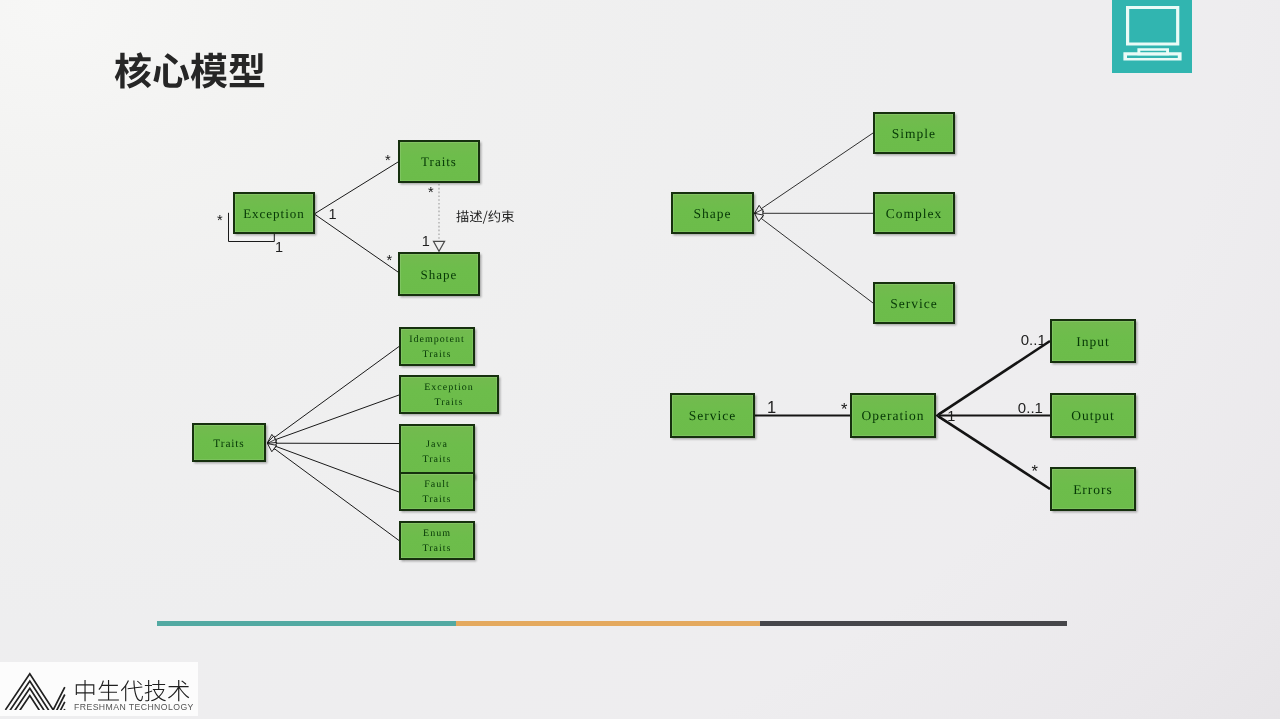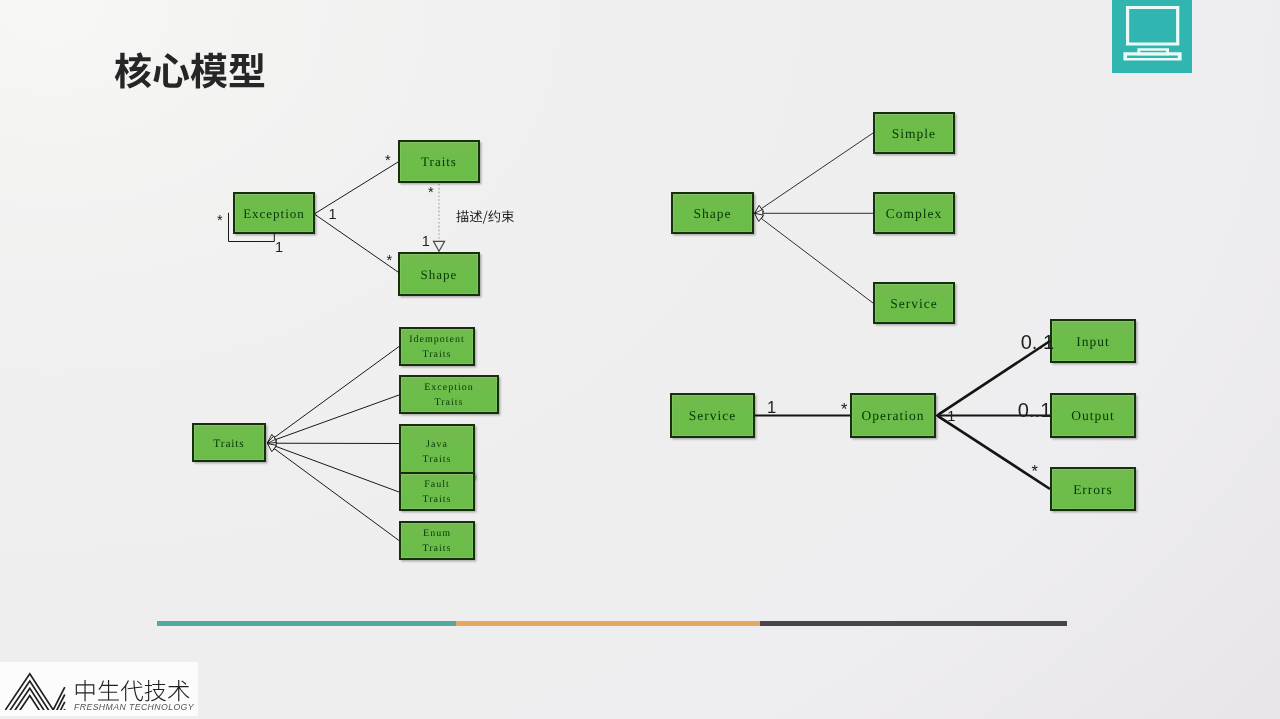--- a/index.html
+++ b/index.html
@@ -34,27 +34,27 @@
     font-size:13px;
     text-rendering:geometricPrecision;
   }
   .node.s12{font-size:10px;line-height:15px;}
   .node.s11{font-size:11.3px;letter-spacing:0.9px;padding-top:3px;}
   .node.s135{font-size:13.5px;}
   .node .lbl{display:inline;}
   .mult{position:absolute;color:#1e1e1e;font-family:"Liberation Sans",sans-serif;line-height:1;white-space:nowrap;}
   .star{position:absolute;color:#151515;font-family:"Liberation Sans",sans-serif;line-height:1;}
   .d1{font-size:14.5px;}
-  .d2{font-size:20px;letter-spacing:.05px;}
+  .d2{font-size:15px;letter-spacing:.05px;}
   .d4{font-size:16.5px;}
   
   #bar{position:absolute;left:157px;top:621px;height:5px;width:910px;}
   #bar i{position:absolute;top:0;height:5px;display:block;}
   
-  #logo{position:absolute;left:0px;top:661.5px;width:198px;height:54px;background:#fcfcfc;font-style:italic;}
+  #logo{position:absolute;left:0px;top:661.5px;width:198px;height:54px;background:#fcfcfc;}
   #logo svg{position:absolute;left:0;top:0;}
 </style>
 </head>
 <body>
 
 <div id="slide">
 
   <svg id="title-svg" width="160" height="44" viewBox="0 0 160 44" aria-label="核心模型">
     <g transform="translate(0,38)" fill="#262626">
         <path d="M31.881999999999998 -14.174C28.766 -8.132 21.622 -2.888 12.654 -0.38C13.49 0.57 14.744 2.356 15.314 3.42C19.912 1.976 24.054 -0.11399999999999999 27.588 -2.7359999999999998C29.868 -0.7979999999999999 32.376 1.482 33.668 3.078L37.164 0.11399999999999999C35.757999999999996 -1.444 33.174 -3.6479999999999997 30.855999999999998 -5.434C33.135999999999996 -7.561999999999999 35.074 -9.956 36.594 -12.501999999999999ZM22.61 -31.349999999999998C23.142 -30.285999999999998 23.598 -28.956 23.939999999999998 -27.778H15.01V-23.636H21.355999999999998C20.178 -21.736 18.695999999999998 -19.456 18.088 -18.772C17.366 -18.012 15.998 -17.708 15.086 -17.518C15.427999999999999 -16.567999999999998 15.998 -14.44 16.15 -13.376C16.986 -13.68 18.24 -13.946 23.939999999999998 -14.363999999999999C21.28 -12.008 18.05 -9.918 14.554 -8.512C15.352 -7.676 16.53 -6.042 17.099999999999998 -5.054C24.358 -8.246 30.362 -13.831999999999999 33.934 -20.026L29.64 -21.47C29.07 -20.406 28.386 -19.304 27.588 -18.24L22.534 -18.012C23.712 -19.759999999999998 25.003999999999998 -21.849999999999998 26.105999999999998 -23.636H36.67V-27.778H28.842C28.538 -29.183999999999997 27.663999999999998 -31.16 26.866 -32.641999999999996ZM6.27 -32.3V-25.194H1.634V-20.976H6.194C5.092 -16.378 3.078 -11.02 0.76 -8.056C1.52 -6.84 2.508 -4.75 2.9259999999999997 -3.4579999999999997C4.1419999999999995 -5.282 5.282 -7.866 6.27 -10.716V3.382H10.602V-13.984C11.324 -12.464 12.008 -10.943999999999999 12.388 -9.879999999999999L15.01 -12.958C14.402 -14.022 11.628 -18.392 10.602 -19.721999999999998V-20.976H14.44V-25.194H10.602V-32.3Z M49.172 -21.394V-3.7239999999999998C49.172 1.14 50.578 2.66 55.518 2.66C56.506 2.66 60.838 2.66 61.902 2.66C66.576 2.66 67.83 0.38 68.362 -6.84C67.108 -7.144 65.132 -7.9799999999999995 64.068 -8.778C63.802 -2.812 63.46 -1.5959999999999999 61.522 -1.5959999999999999C60.534 -1.5959999999999999 56.962 -1.5959999999999999 56.088 -1.5959999999999999C54.263999999999996 -1.5959999999999999 53.96 -1.8619999999999999 53.96 -3.7239999999999998V-21.394ZM42.294 -19.19C41.838 -14.06 40.736 -8.36 39.368 -4.332L44.004 -2.432C45.296 -6.764 46.246 -13.376 46.778 -18.316ZM66.006 -18.658C68.02 -14.174 69.958 -8.132 70.566 -4.256L75.202 -6.156C74.404 -10.108 72.428 -15.884 70.262 -20.406ZM50.501999999999995 -28.614C54.036 -26.22 58.748000000000005 -22.572 60.838 -20.216L64.182 -23.788C61.902 -26.144 57.076 -29.526 53.58 -31.692Z M95.456 -15.352H105.906V-13.68H95.456ZM95.456 -19.95H105.906V-18.316H95.456ZM103.36 -32.3V-29.678H98.952V-32.3H94.62V-29.678H90.174V-25.954H94.62V-23.788H98.952V-25.954H103.36V-23.788H107.768V-25.954H112.062V-29.678H107.768V-32.3ZM91.238 -23.104V-10.526H98.53399999999999C98.458 -9.766 98.344 -9.006 98.23 -8.322H89.49V-4.56H96.748C95.342 -2.584 92.79599999999999 -1.178 88.04599999999999 -0.22799999999999998C88.92 0.646 89.984 2.318 90.364 3.42C96.634 1.9 99.75 -0.45599999999999996 101.346 -3.762C103.246 -0.266 106.134 2.166 110.428 3.344C111.036 2.2039999999999997 112.28999999999999 0.45599999999999996 113.24000000000001 -0.418C109.82 -1.1019999999999999 107.274 -2.508 105.564 -4.56H112.214V-8.322H102.714L102.98 -10.526H110.314V-23.104ZM81.738 -32.3V-25.194H77.596V-20.976H81.738V-20.026C80.674 -15.693999999999999 78.812 -10.792 76.684 -8.056C77.444 -6.84 78.432 -4.75 78.888 -3.4579999999999997C79.914 -5.054 80.902 -7.22 81.738 -9.652V3.382H86.032V-13.87C86.83 -12.274 87.55199999999999 -10.64 87.97 -9.5L90.668 -12.692C90.022 -13.794 87.134 -18.201999999999998 86.032 -19.646V-20.976H89.49V-25.194H86.032V-32.3Z M137.218 -30.096V-17.176H141.398V-30.096ZM144.172 -31.843999999999998V-15.618C144.172 -15.123999999999999 144.02 -15.01 143.45 -15.01C142.918 -14.934 141.056 -14.934 139.308 -15.01C139.878 -13.908 140.486 -12.16 140.676 -11.02C143.336 -11.02 145.312 -11.096 146.718 -11.703999999999999C148.124 -12.388 148.504 -13.452 148.504 -15.542V-31.843999999999998ZM127.832 -26.942V-22.951999999999998H124.602V-26.942ZM119.624 -9.234V-5.092H130.644V-2.052H115.748V2.166H150.138V-2.052H135.31799999999998V-5.092H146.338V-9.234H135.31799999999998V-12.235999999999999H132.088V-18.924H135.622V-22.951999999999998H132.088V-26.942H134.786V-30.932H117.42V-26.942H120.422V-22.951999999999998H116.128V-18.924H119.966C119.396 -17.024 118.104 -15.2 115.33 -13.756C116.128 -13.11 117.686 -11.437999999999999 118.294 -10.564C122.094 -12.654 123.69 -15.77 124.298 -18.924H127.832V-11.59H130.644V-9.234Z"></path>

